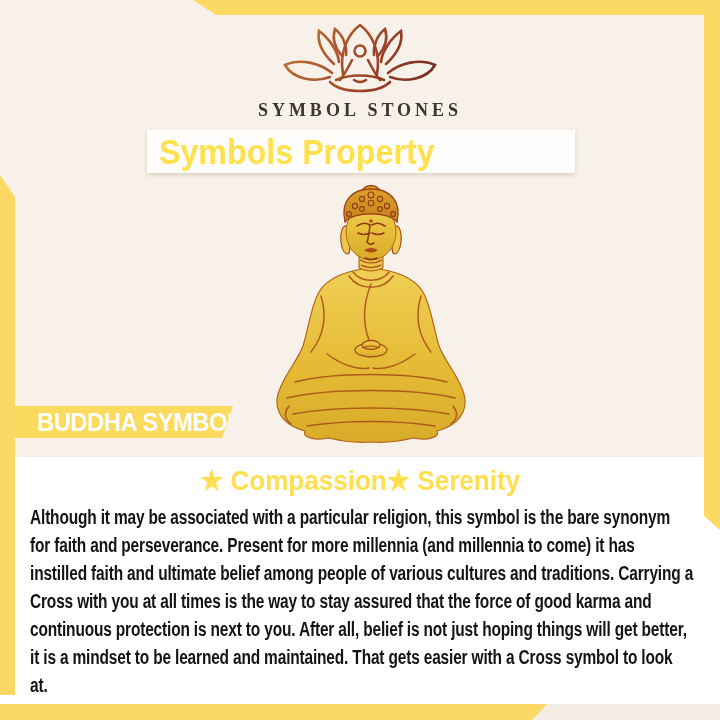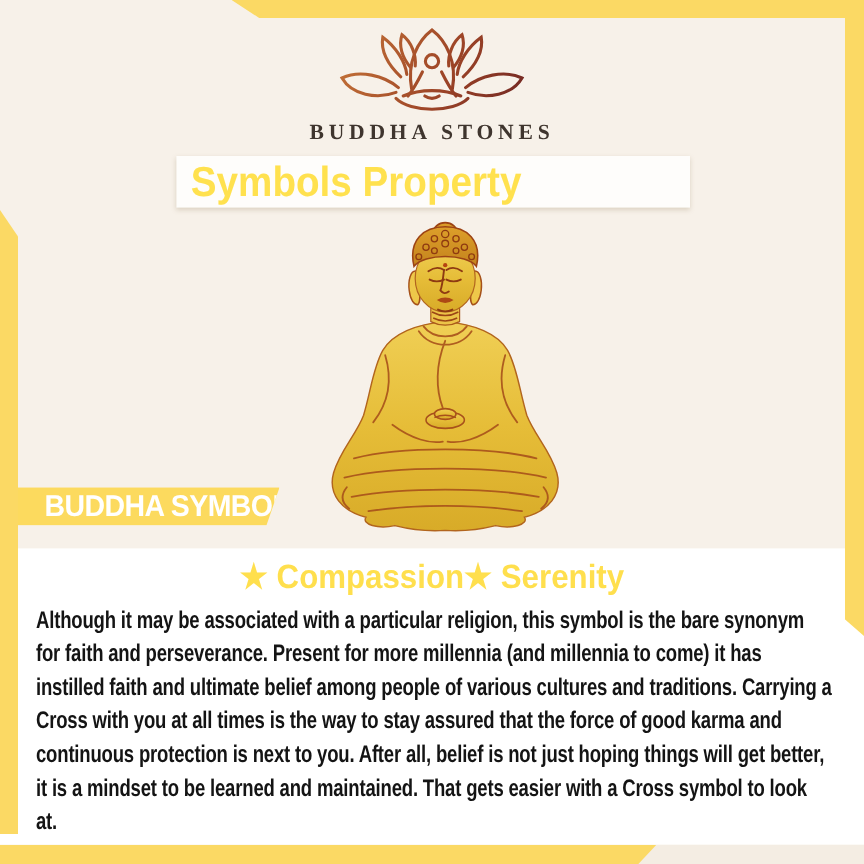--- a/index.html
+++ b/index.html
@@ -99,21 +99,21 @@
       <path d="M 63,52 C 59,30 68,12 80,3 C 92,12 101,30 97,52"></path>
 
       <circle cx="80" cy="29" r="5.5"></circle>
       <path d="M 72,38 C 68,46 65,52 60,58"></path>
       <path d="M 88,38 C 92,46 95,52 100,58"></path>
       <path d="M 56,58 C 70,52 90,52 104,58"></path>
       <path d="M 50,60 C 62,72 98,72 110,60"></path>
       <path d="M 74,58 q 6,4 12,0"></path>
     </g>
   </svg>
-  <div class="brand">BUDDHA STONES</div>
+  <div class="brand">SYMBOL STONES</div>
 
   <div class="title-banner">
     <span class="title-text">Symbols Property</span>
   </div>
 
   <svg class="buddha" viewBox="0 0 216 262" aria-hidden="true">
     <defs>
       <linearGradient id="goldBody" x1="0" y1="0" x2="0" y2="1">
         <stop offset="0" stop-color="#f0cf55"></stop>
         <stop offset="0.5" stop-color="#e6bd38"></stop>

